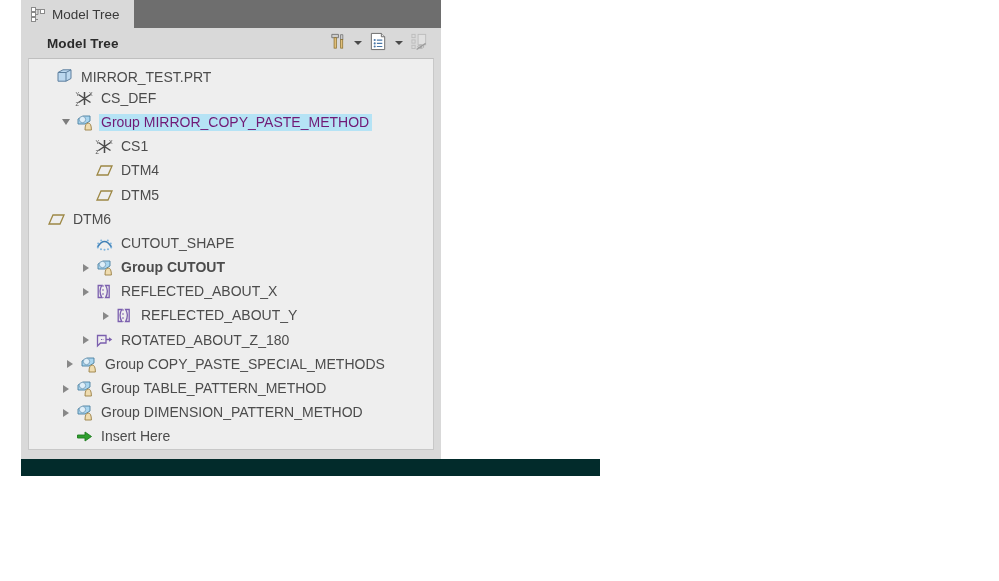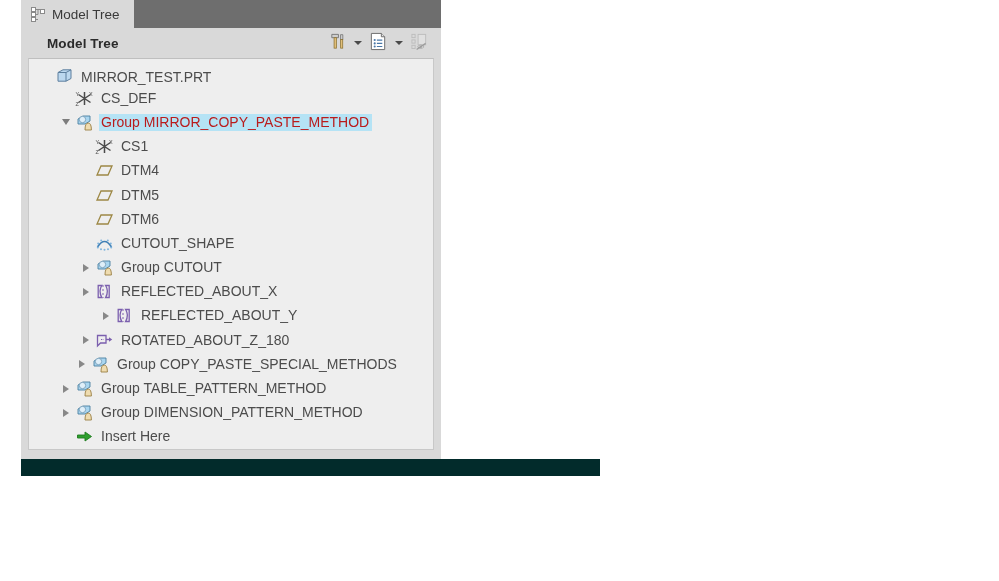--- a/index.html
+++ b/index.html
@@ -171,21 +171,21 @@
     margin-right: 5px;
     display: block;
   }
   .node-label {
     position: relative;
     padding: 1px 3px 2px 2px;
     line-height: 1;
   }
   .tree-row.selected .node-label {
     background: #b5e3f5;
-    color: #b91c1c;
+    color: #701a75;
   }
 
   
   #viewport {
     position: relative;
     width: 579px;
     height: 581px;
     background: #022b2b;
     overflow: hidden;
   }
@@ -316,21 +316,21 @@
             </svg>
             <span class="node-label">DTM4</span>
           </div>
           <div class="tree-row" style="padding-left: 48px;">
             <span class="tw"></span>
             <svg viewBox="0 0 19 19" width="19" height="19" class="node-icon">
               <path d="M6 5 L17 5 L13 14 L2 14 Z" fill="none" stroke="#9d8845" stroke-width="1.3"></path>
             </svg>
             <span class="node-label">DTM5</span>
           </div>
-          <div class="tree-row" style="padding-left: 48px;">
+          <div class="tree-row" style="">
             <span class="tw"></span>
             <svg viewBox="0 0 19 19" width="19" height="19" class="node-icon">
               <path d="M6 5 L17 5 L13 14 L2 14 Z" fill="none" stroke="#9d8845" stroke-width="1.3"></path>
             </svg>
             <span class="node-label">DTM6</span>
           </div>
           <div class="tree-row" style="padding-left: 48px; align-items: center;">
             <span class="tw"></span>
             <svg viewBox="0 0 19 19" width="19" height="19" class="node-icon">
               <path d="M2.5 13 q7 -11 14 0" fill="none" stroke="#3f7fb5" stroke-width="1.6"></path>
@@ -341,21 +341,21 @@
                 <circle cx="13" cy="15.3" r="1"></circle>
                 <circle cx="16.2" cy="13.6" r="1"></circle>
                 <circle cx="3.2" cy="9.4" r="1"></circle>
                 <circle cx="6.2" cy="6.6" r="1"></circle>
                 <circle cx="12.8" cy="6.6" r="1"></circle>
                 <circle cx="15.8" cy="9.4" r="1"></circle>
               </g>
             </svg>
             <span class="node-label">CUTOUT_SHAPE</span>
           </div>
-          <div class="tree-row" style="padding-left: 48px;">
+          <div class="tree-row" style="padding-left: 48px; font-weight: bold;">
             <span class="tw">
               <span class="tw-tri-right"></span>
             </span>
             <svg viewBox="0 0 19 19" width="19" height="19" class="node-icon">
               <path d="M3 6 L8 3 L15 3 L15 8 L10 11 L3 11 Z" fill="#a9d6f0" stroke="#4b7f9f" stroke-width="0.9"></path>
               <circle cx="7.5" cy="6.5" r="3.2" fill="#dfeff9" stroke="#6e97b3" stroke-width="0.8"></circle>
               <path d="M10 17 q0 -7 3.2 -7 q3.2 0 3.2 7 Z" fill="#efdcb0" stroke="#9a7f43" stroke-width="0.9"></path>
             </svg>
             <span class="node-label">Group CUTOUT</span>
           </div>
@@ -386,21 +386,21 @@
               <span class="tw-tri-right"></span>
             </span>
             <svg viewBox="0 0 19 19" width="19" height="19" class="node-icon">
               <path d="M2.5 4.5 L11 4.5 L11 12 L5.5 12 L2.5 15 Z" fill="none" stroke="#7b5fae" stroke-width="1.3"></path>
               <path d="M6 8.5 h3" stroke="#7b5fae" stroke-width="1.2" stroke-dasharray="1.3 1.3"></path>
               <path d="M11 8.5 h4" stroke="#7b5fae" stroke-width="1.4"></path>
               <path d="M14 6.2 L17.2 8.5 L14 10.8 Z" fill="#7b5fae"></path>
             </svg>
             <span class="node-label">ROTATED_ABOUT_Z_180</span>
           </div>
-          <div class="tree-row" style="padding-left: 44px;">
+          <div class="tree-row" style="padding-left: 32px;">
             <span class="tw">
               <span class="tw-tri-right"></span>
             </span>
             <svg viewBox="0 0 19 19" width="19" height="19" class="node-icon">
               <path d="M3 6 L8 3 L15 3 L15 8 L10 11 L3 11 Z" fill="#a9d6f0" stroke="#4b7f9f" stroke-width="0.9"></path>
               <circle cx="7.5" cy="6.5" r="3.2" fill="#dfeff9" stroke="#6e97b3" stroke-width="0.8"></circle>
               <path d="M10 17 q0 -7 3.2 -7 q3.2 0 3.2 7 Z" fill="#efdcb0" stroke="#9a7f43" stroke-width="0.9"></path>
             </svg>
             <span class="node-label">Group COPY_PASTE_SPECIAL_METHODS</span>
           </div>

